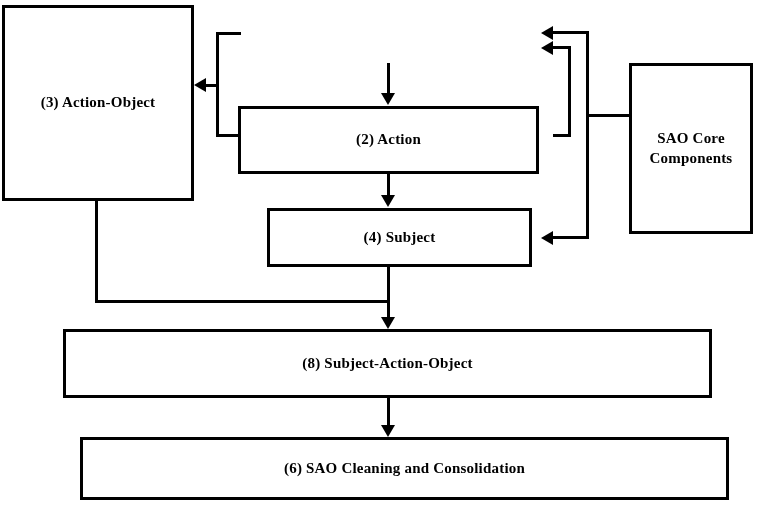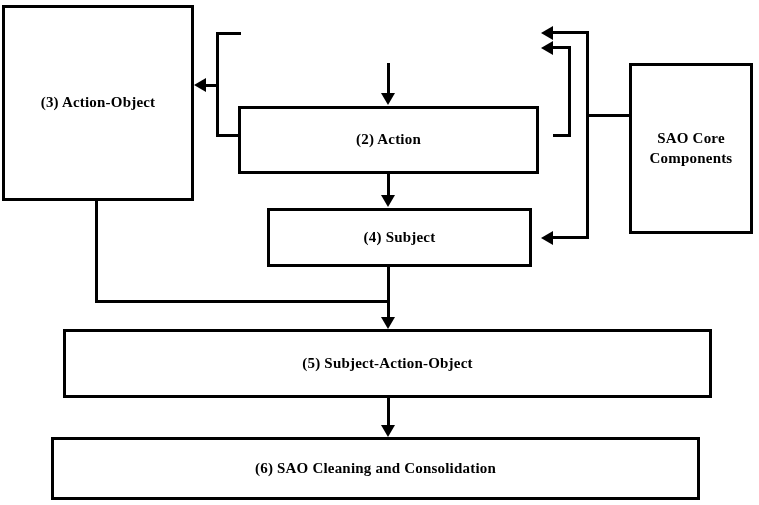--- a/index.html
+++ b/index.html
@@ -100,20 +100,20 @@
   </div>
 
   <div class="node tall" style="left:629px; top:28px; width:124px; height:171px;margin-top:35px;">
     <span class="label">
       <span>SAO Core</span><br>
       <span>Components</span>
     </span>
   </div>
 
   <div class="node" style="left:63px; top:329px; width:649px; height:69px;">
-    <span class="label">(5) Subject-Action-Object</span>
+    <span class="label">(8) Subject-Action-Object</span>
   </div>
 
-  <div class="node" style="left:51px; top:437px; width:649px; height:63px;">
+  <div class="node" style="left:80px; top:437px; width:649px; height:63px;">
     <span class="label">(6) SAO Cleaning and Consolidation</span>
   </div>
 
 </div>
 
 </body></html>

